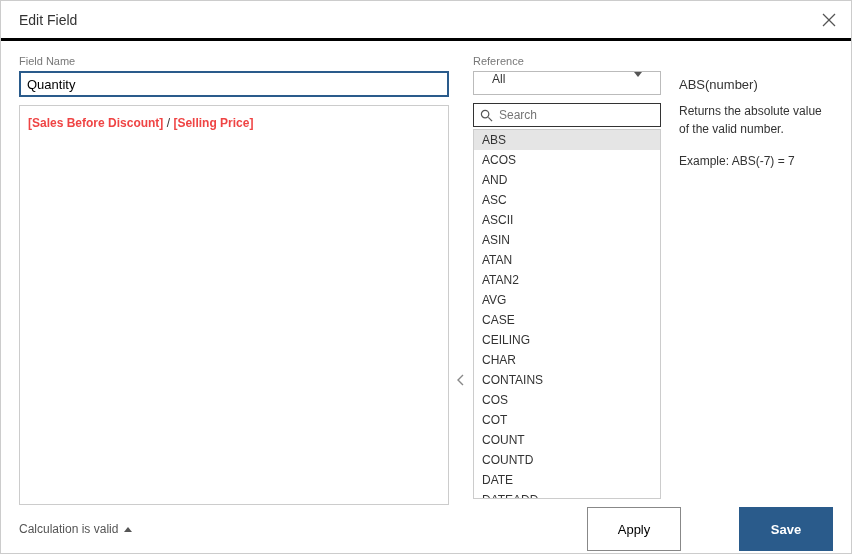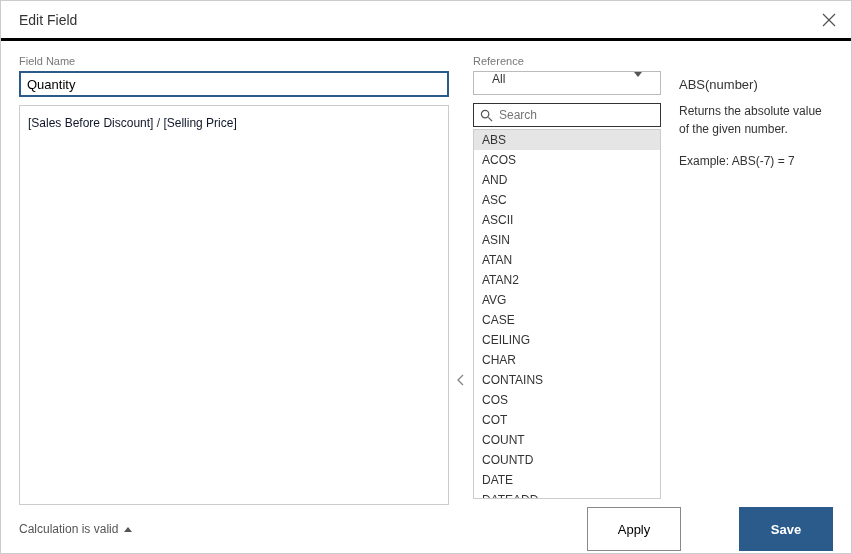--- a/index.html
+++ b/index.html
@@ -48,21 +48,21 @@
     margin-top: 8px;
     flex: 1;
     border: 1px solid #ccc;
     padding: 8px;
     font-family: Consolas, "Courier New", monospace;
     font-size: 12px;
     line-height: 1.5;
     overflow: auto;
     height: 390px;
   }
-  .formula-area .fieldref { color: #0f172a; }
+  .formula-area .fieldref { color: #ef4444; font-weight: bold; }
   .formula-area .op { color: #333; }
   .divider-caret {
     width: 24px;
     display: flex; align-items: center; justify-content: center;
     color: #888;
     padding-top: 200px;
     cursor: pointer;
   }
   .col-mid {
     width: 188px;
@@ -225,21 +225,21 @@
           <div class="func-item">COT</div>
           <div class="func-item">COUNT</div>
           <div class="func-item">COUNTD</div>
           <div class="func-item">DATE</div>
           <div class="func-item">DATEADD</div>
         </div>
     </div>
 
     <div class="col-right">
       <div class="doc-sig">ABS(number)</div>
-      <div class="doc-desc">Returns the absolute value of the given number.</div>
+      <div class="doc-desc">Returns the absolute value of the valid number.</div>
       <div class="doc-example">Example: ABS(-7) = 7</div>
     </div>
   </div>
 
   <div class="footer">
     <div class="validity">
       <span>Calculation is valid</span>
       <span class="chev"></span>
     </div>
     <div class="footer-buttons">

